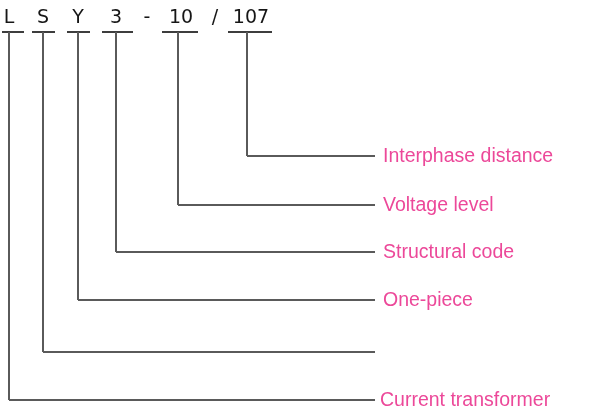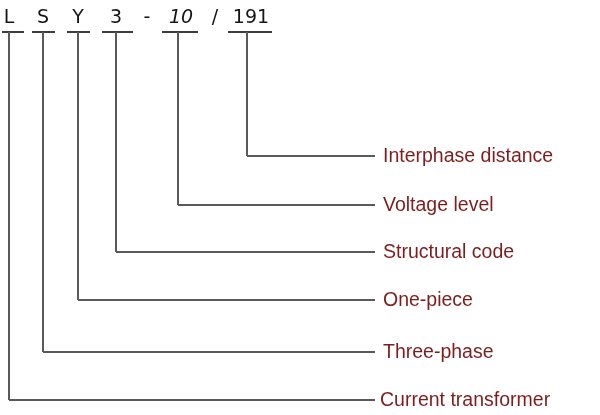--- a/index.html
+++ b/index.html
@@ -25,21 +25,21 @@
     color: #161616;
     line-height: 1;
     white-space: pre;
     text-align: center;
     transform: translateX(-50%);
   }
   .leader-label {
     position: absolute;
     font-family: "Liberation Sans", sans-serif;
     font-size: 19.5px;
-    color: #7f1d1d;
+    color: #ec4899;
     line-height: 1;
     white-space: pre;
     transform: translateY(-50%);
   }
   svg.lines {
     position: absolute;
     left: 0;
     top: 0;
     width: 600px;
     height: 415px;
@@ -96,24 +96,23 @@
       <line x1="9" y1="32" x2="9" y2="400"></line>
       <line x1="9" y1="400" x2="375" y2="400"></line>
     </g>
   </svg>
 
   <div class="code-char" style="left:9px;  top:7px;">L</div>
   <div class="code-char" style="left:43px; top:7px;">S</div>
   <div class="code-char" style="left:78px; top:7px;">Y</div>
   <div class="code-char" style="left:116px;top:7px;">3</div>
   <div class="code-char" style="left:147px;top:7px;">-</div>
-  <div class="code-char" style="left:181px;top:7px;font-style:italic;">10</div>
+  <div class="code-char" style="left:181px;top:7px;">10</div>
   <div class="code-char" style="left:215px;top:7px;">/</div>
-  <div class="code-char" style="left:251px;top:7px;">191</div>
+  <div class="code-char" style="left:251px;top:7px;">107</div>
 
   <div class="leader-label" style="left:383px; top:156px;">Interphase distance</div>
   <div class="leader-label" style="left:383px; top:205px;text-align:right;">Voltage level</div>
   <div class="leader-label" style="left:383px; top:252px;">Structural code</div>
   <div class="leader-label" style="left:383px; top:300px;text-align:right;">One-piece</div>
-  <div class="leader-label" style="left:383px; top:352px;">Three-phase</div>
   <div class="leader-label" style="left:380px; top:400px;">Current transformer</div>
 
 </div>
 
 </body></html>

